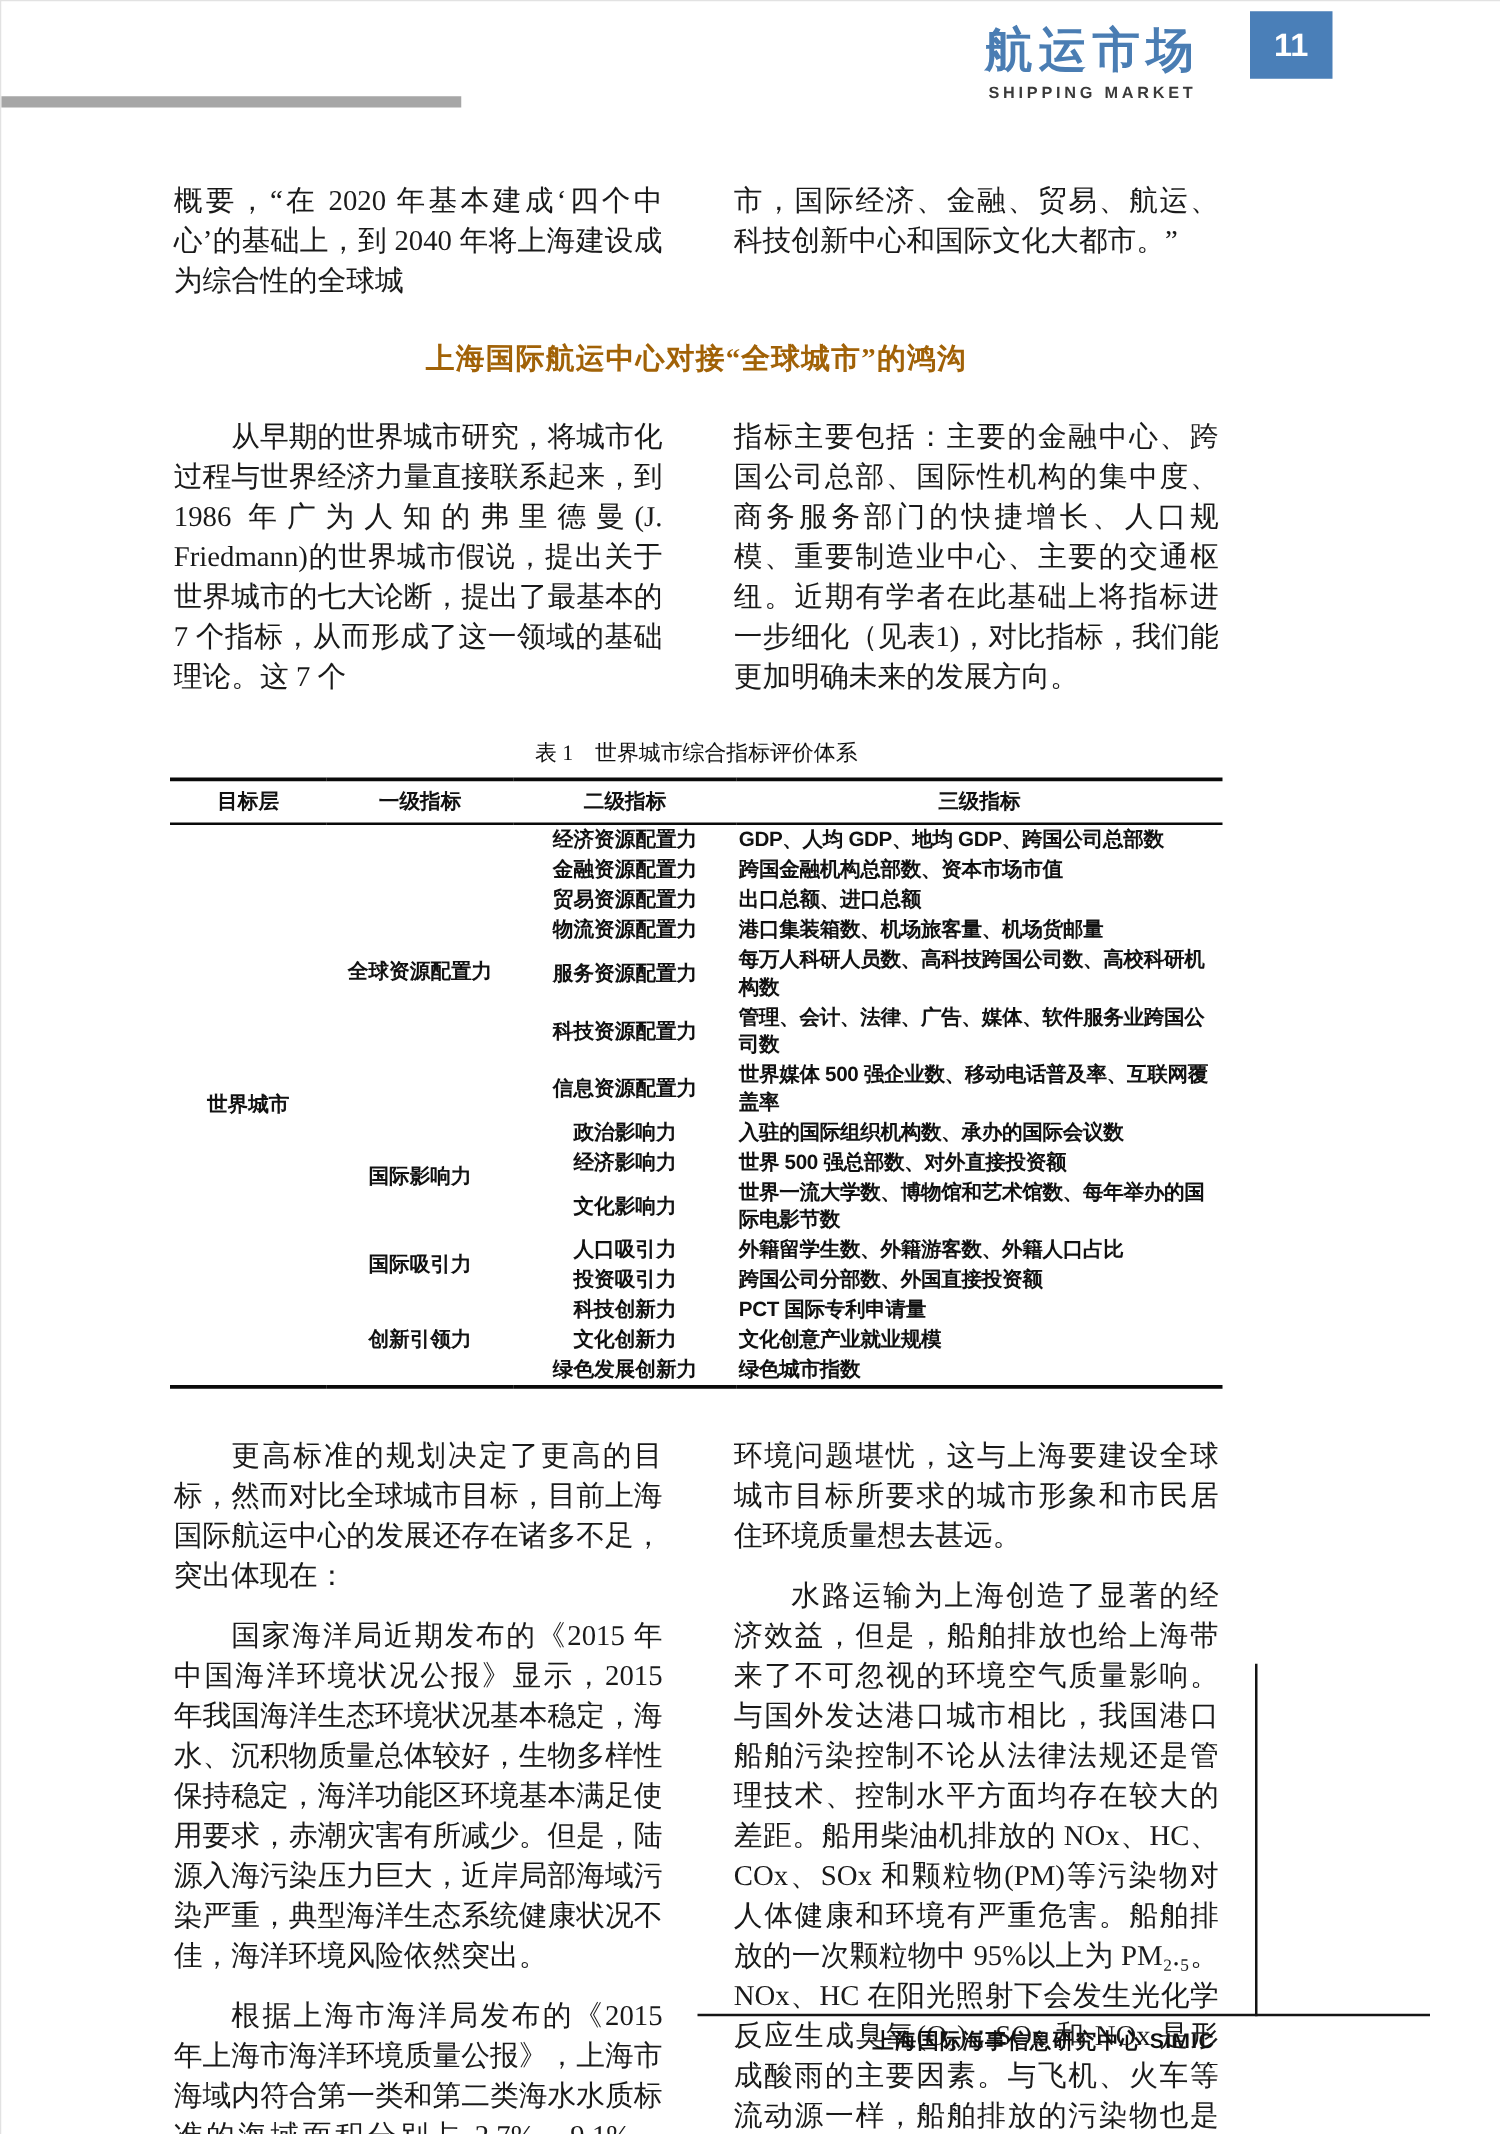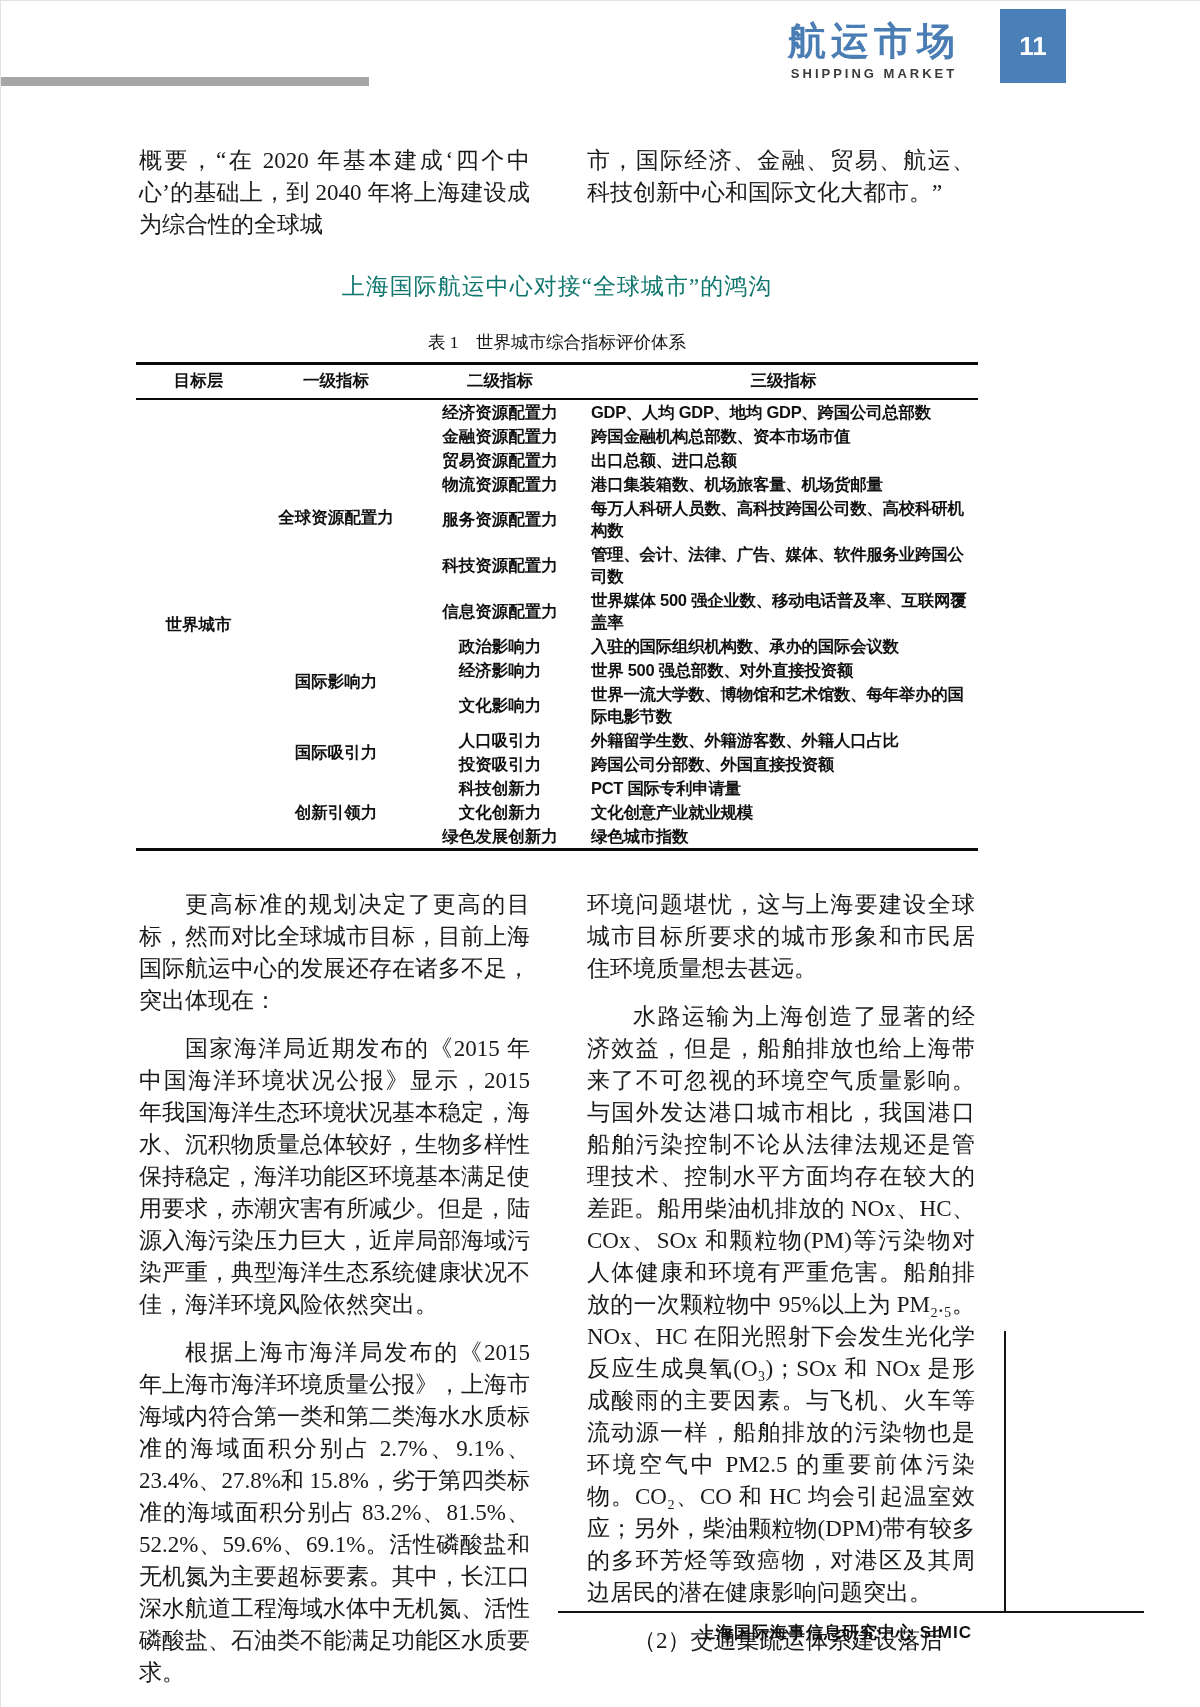--- a/index.html
+++ b/index.html
@@ -7,35 +7,35 @@
     position:relative; width:1200px; height:1707px; margin:0 auto;
     background:#ffffff; overflow:hidden; border:1px solid #e2e2e2;
     font-family:"Liberation Serif","DejaVu Serif",serif; color:#1a1a1a;
   }
   
   .header-flex { position:absolute; top:8px; right:135px; display:flex; align-items:flex-start; gap:40px; }
   .header-titles { text-align:center; padding-top:12px; font-family:"Liberation Sans","DejaVu Sans",sans-serif; }
   .cn-title { font-size:38px; font-weight:bold; color:#4a7db3; letter-spacing:5px; line-height:1.1; }
   .en-title { font-size:13px; font-weight:bold; letter-spacing:3px; color:#3a3a3a; margin-top:3px; }
   .page-num {
-    width:66px; height:74px; background:#4a7fb8; color:#ffffff;
+    width:66px; height:54px; background:#4a7fb8; color:#ffffff;
     font-family:"Liberation Sans","DejaVu Sans",sans-serif; font-size:26px; font-weight:bold;
     display:flex; align-items:center; justify-content:center;
   }
   .gray-bar { position:absolute; top:76px; left:0; width:368px; height:9px; background:#a6a6a6; }
 
   
   .main { position:absolute; left:122px; top:128px; width:868px; }
   .two-col { display:grid; grid-template-columns:423px 420px; column-gap:25px; }
   p { margin:16px; font-size:23px; line-height:32px; text-align:justify; }
   .indent { text-indent:2em; }
 
   .section-heading {
-    font-size:23px; font-weight:normal; color:#0f766e; text-align:center;
-    margin:14px 0 28px; letter-spacing:1px;
+    font-size:23px; font-weight:bold; color:#a16207; text-align:center;
+    margin:14px 0 16px; letter-spacing:1px;
   }
 
   
   .table-title { text-align:center; font-size:17.5px; margin:16px 0 8px; color:#111; }
   table.indicator {
     width:842px; margin-left:13px; border-collapse:collapse; table-layout:fixed;
     border-top:3px solid #0a0a0a; border-bottom:3px solid #0a0a0a;
     font-family:"Liberation Sans","DejaVu Sans",sans-serif; font-weight:bold; color:#111;
   }
   table.indicator th { font-size:16.5px; padding:5px 0 6px; border-bottom:2px solid #0a0a0a; text-align:center; }
@@ -71,20 +71,24 @@
 
   <div class="main">
 
     <div class="two-col">
       <p>概要，“在 2020 年基本建成‘四个中心’的基础上，到 2040 年将上海建设成为综合性的全球城</p>
       <p>市，国际经济、金融、贸易、航运、科技创新中心和国际文化大都市。”</p>
     </div>
 
     <div class="section-heading">上海国际航运中心对接“全球城市”的鸿沟</div>
 
+    <div class="two-col">
+      <p class="indent">从早期的世界城市研究，将城市化过程与世界经济力量直接联系起来，到 1986 年广为人知的弗里德曼(J. Friedmann)的世界城市假说，提出关于世界城市的七大论断，提出了最基本的 7 个指标，从而形成了这一领域的基础理论。这 7 个</p>
+      <p>指标主要包括：主要的金融中心、跨国公司总部、国际性机构的集中度、商务服务部门的快捷增长、人口规模、重要制造业中心、主要的交通枢纽。近期有学者在此基础上将指标进一步细化（见表1)，对比指标，我们能更加明确未来的发展方向。</p>
+    </div>
 
     <div class="table-title">表 1　世界城市综合指标评价体系</div>
 
     <table class="indicator">
       <colgroup>
         <col style="width:125px">
           <col style="width:150px">
           <col style="width:178px">
           <col style="width:389px">
       </colgroup>

